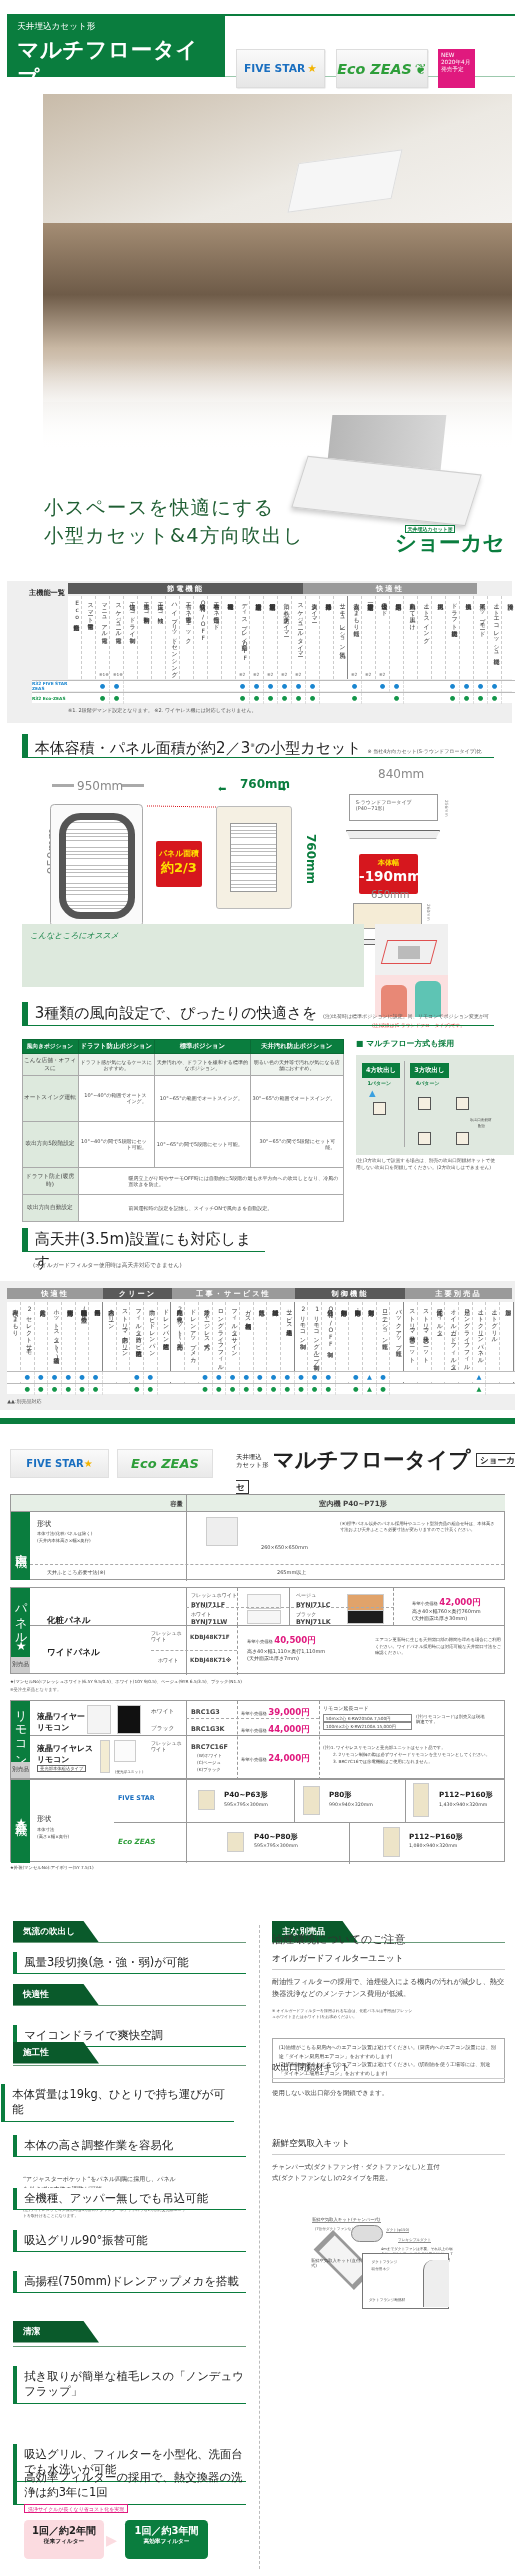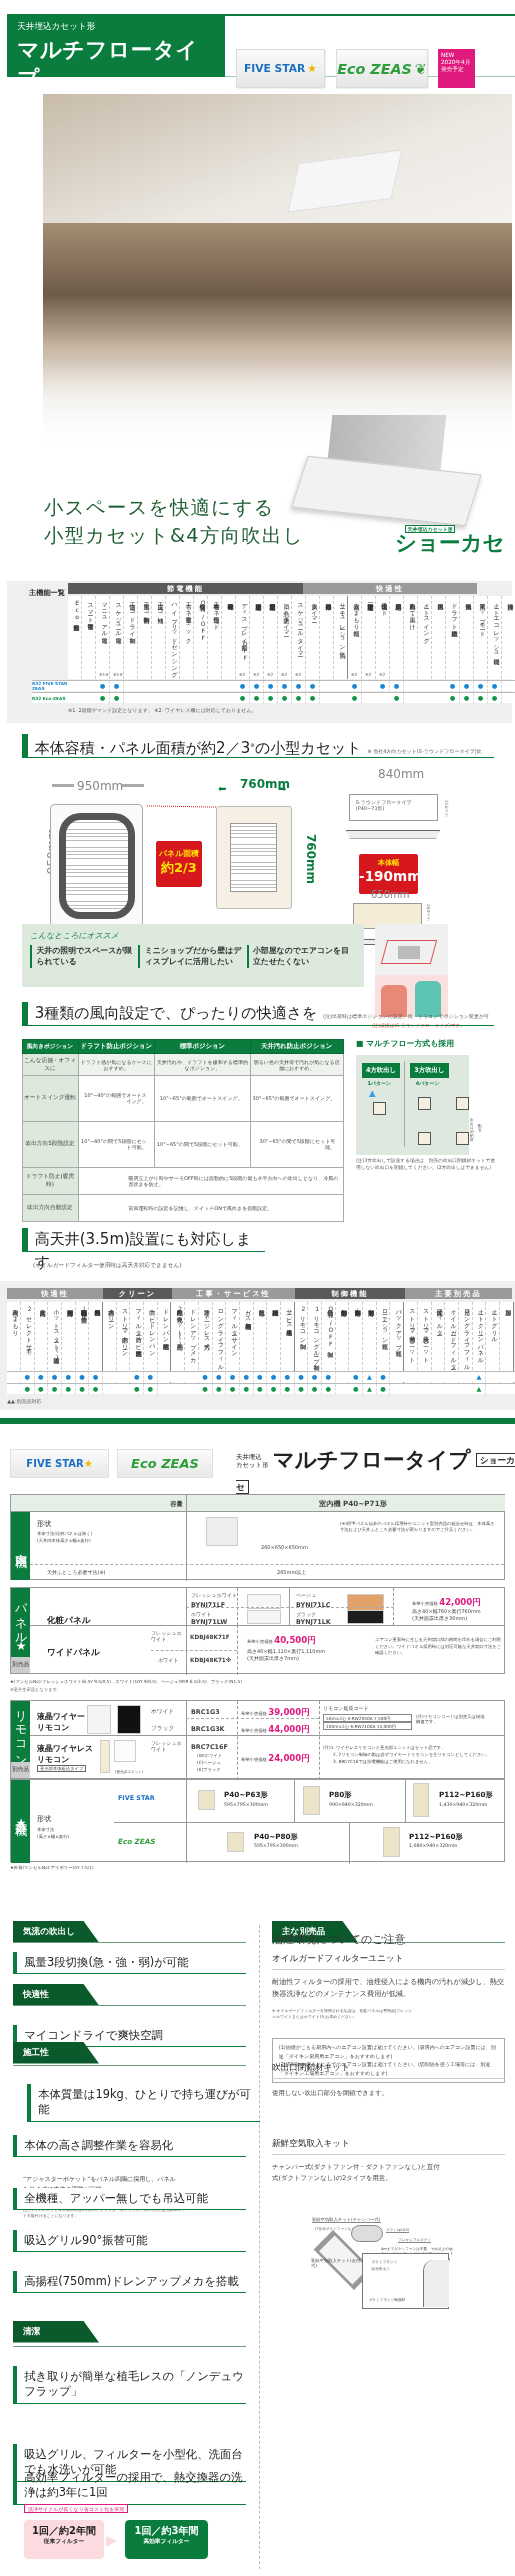--- a/index.html
+++ b/index.html
@@ -60,21 +60,21 @@
 .rec-pic{left:375px;top:924px;width:73px;height:93px;background:linear-gradient(180deg,#f0f0f0 0 55%,#fbe0e0 55%)}
 .rec-note{left:372px;top:1022px;font-size:4.7px;color:#e03a3a}
 
 .aftab{left:21.5px;top:1039px;width:322px;border-collapse:collapse;font-size:5px}
 .aftab th{background:#0a7d3e;color:#fff;border:0.7px solid #0a6b35;height:14.3px;font-size:6.4px;font-weight:bold}
 .aftab td{border:0.7px solid #aaa;text-align:center;padding:1.4px;color:#444}
 .aftab td.lab{background:#dde9dd;font-size:5.7px;width:56px}
 .aftab tr.r1 td{background:#eef3ee;height:21.5px}
 .aftab tr.r1 td.lab{background:#dde9dd}
 .mf-title{left:356px;top:1038px;font-size:7.9px;font-weight:bold;color:#0a7d3e}
-.mf-box{left:356px;top:1055px;width:113px;height:100px;background:#dfe8df}
+.mf-box{left:356px;top:1055px;width:158px;height:100px;background:#dfe8df}
 .mf-tag{background:#0a7d3e;color:#fff;font-size:6.4px;font-weight:bold;padding:2.9px 4.3px;display:inline-block}
 .mf-note{left:356px;top:1158px;width:143px;font-size:4.7px;color:#555;line-height:1.45}
 .unit-sq{width:13px;height:13px;background:#f5efe1;border:1.4px solid #555;position:absolute}
 
 .note-small{font-size:5.7px;color:#555}
 
 .ft2box{left:0;top:1274px;width:515px;height:136px;background:#efefef}
 .f2cols{top:1302px;left:7.2px;display:flex;background:#fff}
 .f2col{width:13.7px;height:83px;border-right:0.7px dashed #ccc;font-size:6px;writing-mode:vertical-rl;text-orientation:upright;padding:2.9px 1.4px;position:relative;line-height:1;overflow:hidden}
 .f2col.grp{border-right:0.7px solid #888}
@@ -289,25 +289,20 @@
     <div>本体幅</div>
     <div style="font-size:13.6px;color:#fff">-190mm</div>
   </div>
 <div class="abs box-new"></div>
 <div class="abs" style="left:426px;top:904px;font-size:4.3px;color:#888;writing-mode:vertical-rl">260mm</div>
 <div class="abs" style="left:349px;top:939px;width:74px;height:5.7px;background:#eee;border:0.7px solid #666"></div>
 <div class="abs diag-txt" style="left:371px;top:889px;font-size:10px">650mm</div>
 
 <div class="abs rec">
   <div class="rec-title">こんなところにオススメ</div>
-  <div class="rec-items">
-    <div class="rec-item">天井の照明でスペースが限られている</div>
-    <div class="rec-item">ミニショップだから壁はディスプレイに活用したい</div>
-    <div class="rec-item">小部屋なのでエアコンを目立たせたくない</div>
-  </div>
 </div>
 <div class="abs rec-pic">
   <div style="position:absolute;left:8.6px;top:15.7px;width:50px;height:24px;border:0.7px solid #e05050;transform:skew(-15deg)"></div>
   <div style="position:absolute;left:23px;top:21.5px;width:21.5px;height:13px;background:#bbb"></div>
   <div style="position:absolute;left:5.7px;top:61px;width:26px;height:32px;background:#e88876;border-radius:5.7px 5.7px 0 0"></div>
   <div style="position:absolute;left:40px;top:57px;width:26px;height:36px;background:#5ec4b4;border-radius:5.7px 5.7px 0 0"></div>
 </div>
 <div class="abs rec-note">(注)破線は(S-ラウンドフロータイプ)です。</div>
 
 <div class="abs stitle" style="top:1002px"><span>3種類の風向設定で、ぴったりの快適さを</span><small>(注)出荷時は標準ポジションに設定。尚、リモコンでポジション変更が可能。</small></div>
@@ -635,21 +630,21 @@
 <div class="abs bhead" style="left:13px;top:1921px">気流の吹出し</div>
 <div class="abs bline" style="left:13px;top:1942px;width:233px"></div>
 <div class="abs btitle" style="left:13px;top:1952px">風量3段切換(急・強・弱)が可能</div>
 
 <div class="abs bhead" style="left:13px;top:1984px">快適性</div>
 <div class="abs bline" style="left:13px;top:2005px;width:233px"></div>
 <div class="abs btitle" style="left:13px;top:2025px">マイコンドライで爽快空調</div>
 
 <div class="abs bhead" style="left:13px;top:2042px">施工性</div>
 <div class="abs bline" style="left:13px;top:2065px;width:233px"></div>
-<div class="abs btitle" style="left:27px;top:2084px">本体質量は19kg、ひとりで持ち運びが可能</div>
+<div class="abs btitle" style="left:1px;top:2084px">本体質量は19kg、ひとりで持ち運びが可能</div>
 <div class="abs btitle" style="left:13px;top:2135px">本体の高さ調整作業を容易化</div>
 <div class="abs" style="left:23px;top:2174px;font-size:6px;color:#444;width:157px;line-height:1.7">“アジャスターポケット”をパネル四隅に採用し、パネルを外さずに本体の調整が可能。</div>
 <div class="abs" style="left:23px;top:2207px;font-size:3.9px;color:#555;width:165px;line-height:1.6">(注)ワイヤレスリモコン採用時は4カ所のアジャスターポケットのうち1カ所に受光部ユニットを取付けることになります。</div>
 
 <div class="abs btitle" style="left:13px;top:2188px;background:#fff">全機種、アッパー無しでも吊込可能</div>
 <div class="abs btitle" style="left:13px;top:2230px">吸込グリル90°振替可能</div>
 <div class="abs btitle" style="left:13px;top:2271px">高揚程(750mm)ドレンアップメカを搭載</div>
 
 <div class="abs bhead" style="left:13px;top:2321px">清潔</div>
 <div class="abs bline" style="left:13px;top:2346px;width:233px"></div>

